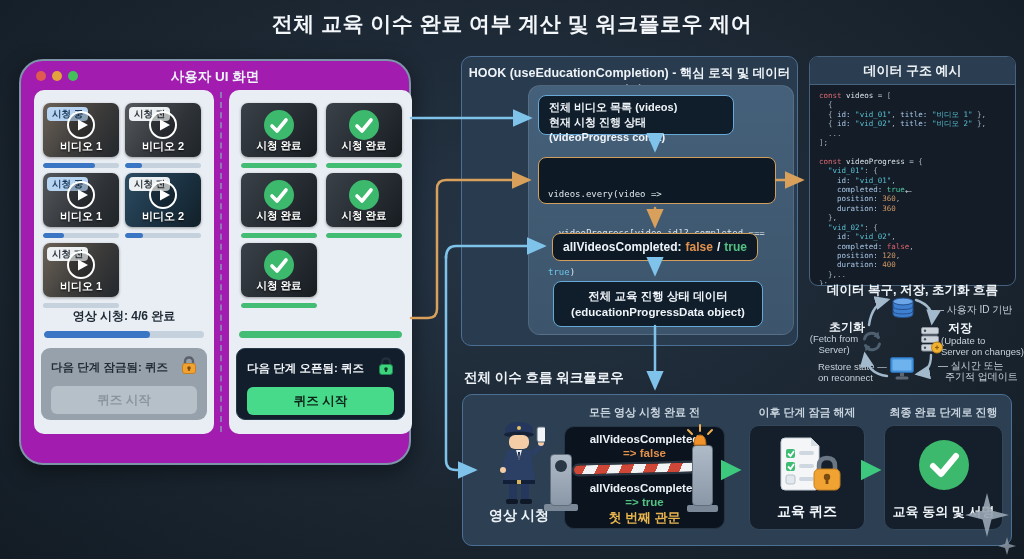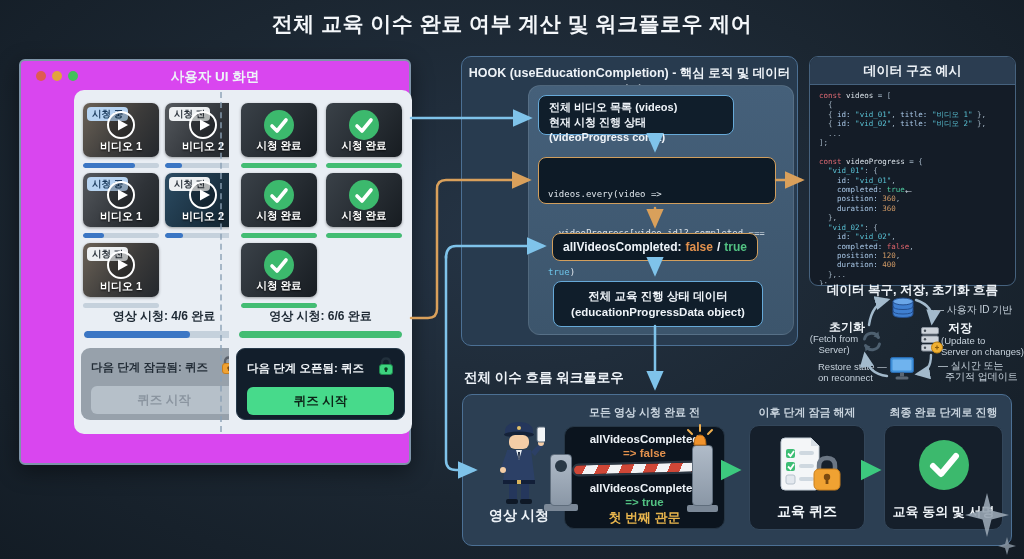--- a/index.html
+++ b/index.html
@@ -10,27 +10,27 @@
     color:#eef3f8; position:relative;
   }
   .abs { position:absolute; }
   .ctr { text-align:center; }
   .b { font-weight:700; }
 
   
   #main-title { top:10px; left:0; right:0; font-size:21px; font-weight:800; letter-spacing:.5px; color:#f4f7fa; text-align:center; }
 
   
-  #ui-window { left:19px; top:59px; width:392px; height:406px; background:#d946ef;
-    border:2px solid #7e94a9; border-radius:6px; box-shadow:0 6px 22px rgba(0,0,0,.45); }
+  #ui-window { left:19px; top:59px; width:392px; height:406px; background:#a21caf;
+    border:2px solid #7e94a9; border-radius:24px; box-shadow:0 6px 22px rgba(0,0,0,.45); }
   .dot { position:absolute; top:10px; width:10px; height:10px; border-radius:50%; }
   .d-red{ left:15px; background:#df5b51; } .d-yel{ left:31px; background:#e2a33c; } .d-grn{ left:47px; background:#43c05c; }
   #win-title { top:7px; left:0; right:0; font-size:13.5px; }
   .subpanel { position:absolute; top:29px; width:180px; height:344px; background:#e9eef4; border-radius:10px; }
-  #panel-left { left:13px;margin-left:40px; }
+  #panel-left { left:13px; }
   #panel-right { left:208px; width:183px; }
   #panel-divider { left:199px; top:31px; height:340px; border-left:2px dashed #8aa0b5; opacity:.7; }
 
   .vgrid { position:absolute; left:9px; top:13px; display:grid; grid-template-columns:76px 76px; column-gap:6px; row-gap:5px; }
   #panel-right .vgrid { left:12px; column-gap:9px; }
   .vcard-wrap { width:76px; }
   .thumb { position:relative; height:54px; border-radius:7px; overflow:hidden; box-shadow:0 1px 3px rgba(0,0,0,.35); }
   .t0 { background:linear-gradient(125deg,#6b6257 0%,#3c3b3a 55%,#23272c 100%); }
   .t1 { background:linear-gradient(125deg,#55595e 0%,#2f3338 60%,#1f2428 100%); }
   .t2 { background:linear-gradient(125deg,#2c4c63 0%,#1a3040 60%,#122028 100%); }
@@ -276,21 +276,20 @@
                 <circle cx="16" cy="16" r="15" fill="#3cb96d"></circle>
                 <path d="M9,17 L14,22 L23,11" stroke="#fff" stroke-width="3.6" fill="none" stroke-linecap="round" stroke-linejoin="round"></path>
               </svg></span>
             <span class="clabel">시청 완료</span>
           </div>
           <div class="vbar">
             <div class="vfill green" style="width: 100%;"></div>
           </div>
         </div>
       </div>
-    <div class="summary">영상 시청: 6/6 완료</div>
     <div class="overall">
         <div class="ofill green" style="width: 100%;"></div>
       </div>
     <div class="nextcard open">
       <div class="nc-row">
         <span class="nc-label">다음 단계 오픈됨: 퀴즈</span>
         <span>
           <svg width="16" height="19" viewBox="0 0 16 19">
               <path d="M4,8 V5.5 Q4,1.5 8,1.5 Q12,1.5 12,5.5 V8" fill="none" stroke="#22303c" stroke-width="2.4"></path>
               <rect x="1.5" y="7.5" width="13" height="10" rx="2.5" fill="#3dd37f" stroke="#1f8a50"></rect>

